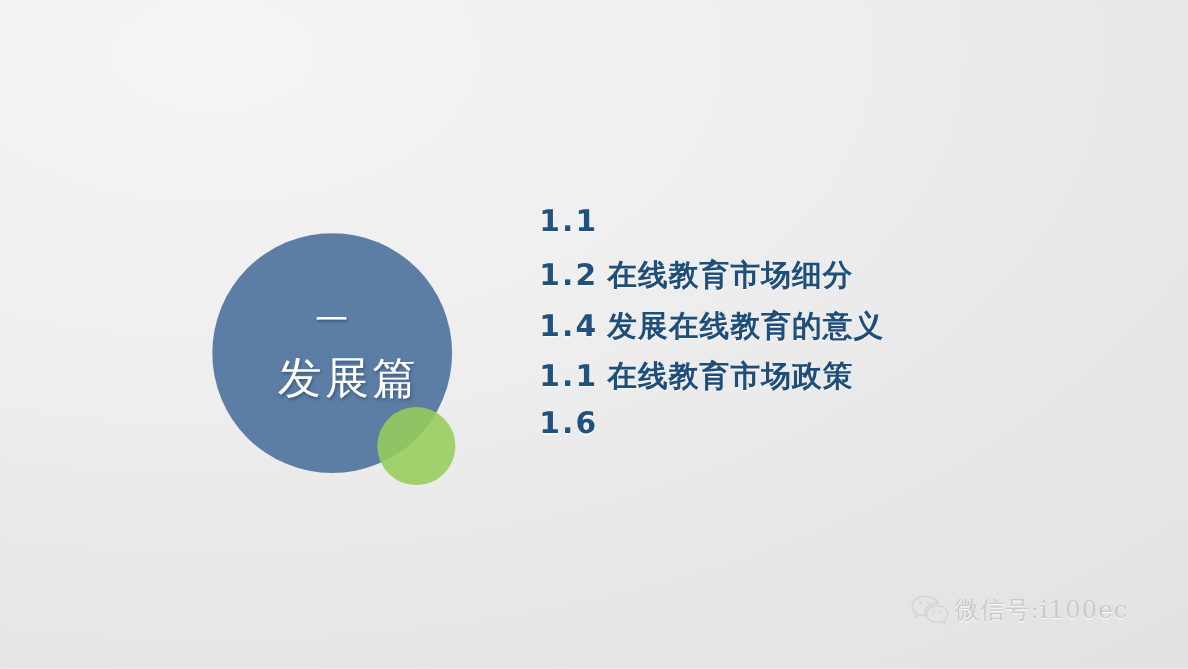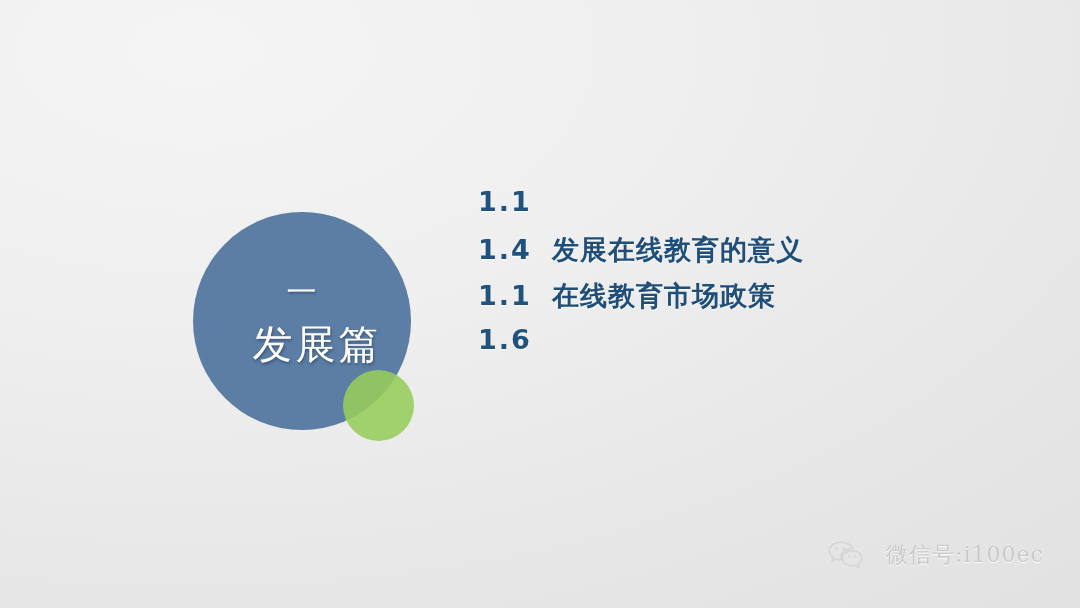--- a/index.html
+++ b/index.html
@@ -88,20 +88,21 @@
     position: absolute;
     left: 478px;
     top: 186px;
     width: 530px;
   }
   .agenda-row {
     display: flex;
     align-items: baseline;
     height: 46px;
     white-space: nowrap;
+    text-align: right;
   }
   .agenda-num {
     color: #21527d;
     font-size: 27px;
     font-weight: 700;
     letter-spacing: 2px;
     font-family: "DejaVu Sans", "Liberation Sans", sans-serif;
     text-shadow: 0 1px 1px rgba(255,255,255,0.85);
     flex: 0 0 auto;
     min-width: 66px;
@@ -116,21 +117,21 @@
     margin-left: 8px;
   }
 
   
   #watermark {
     position: absolute;
     left: 828px;
     top: 540px;
     display: flex;
     align-items: center;
-    gap: 20px;
+    gap: 2px;
   }
   #wechat-icon {
     width: 38px;
     height: 30px;
     flex: 0 0 auto;
     opacity: 0.9;
   }
   #watermark-text {
     color: #c9c9c9;
     font-size: 22px;
@@ -153,20 +154,24 @@
       <div id="emblem-title">发展篇</div>
     </div>
   </div>
 
   <div id="agenda">
 
     <div class="agenda-row">
       <span class="agenda-num">1.1</span>
     </div>
 
+    <div class="agenda-row">
+      <span class="agenda-num">1.2</span>
+      <span class="agenda-label">在线教育市场细分</span>
+    </div>
 
 
     <div class="agenda-row">
       <span class="agenda-num">1.4</span>
       <span class="agenda-label">发展在线教育的意义</span>
     </div>
 
     <div class="agenda-row">
       <span class="agenda-num">1.1</span>
       <span class="agenda-label">在线教育市场政策</span>

